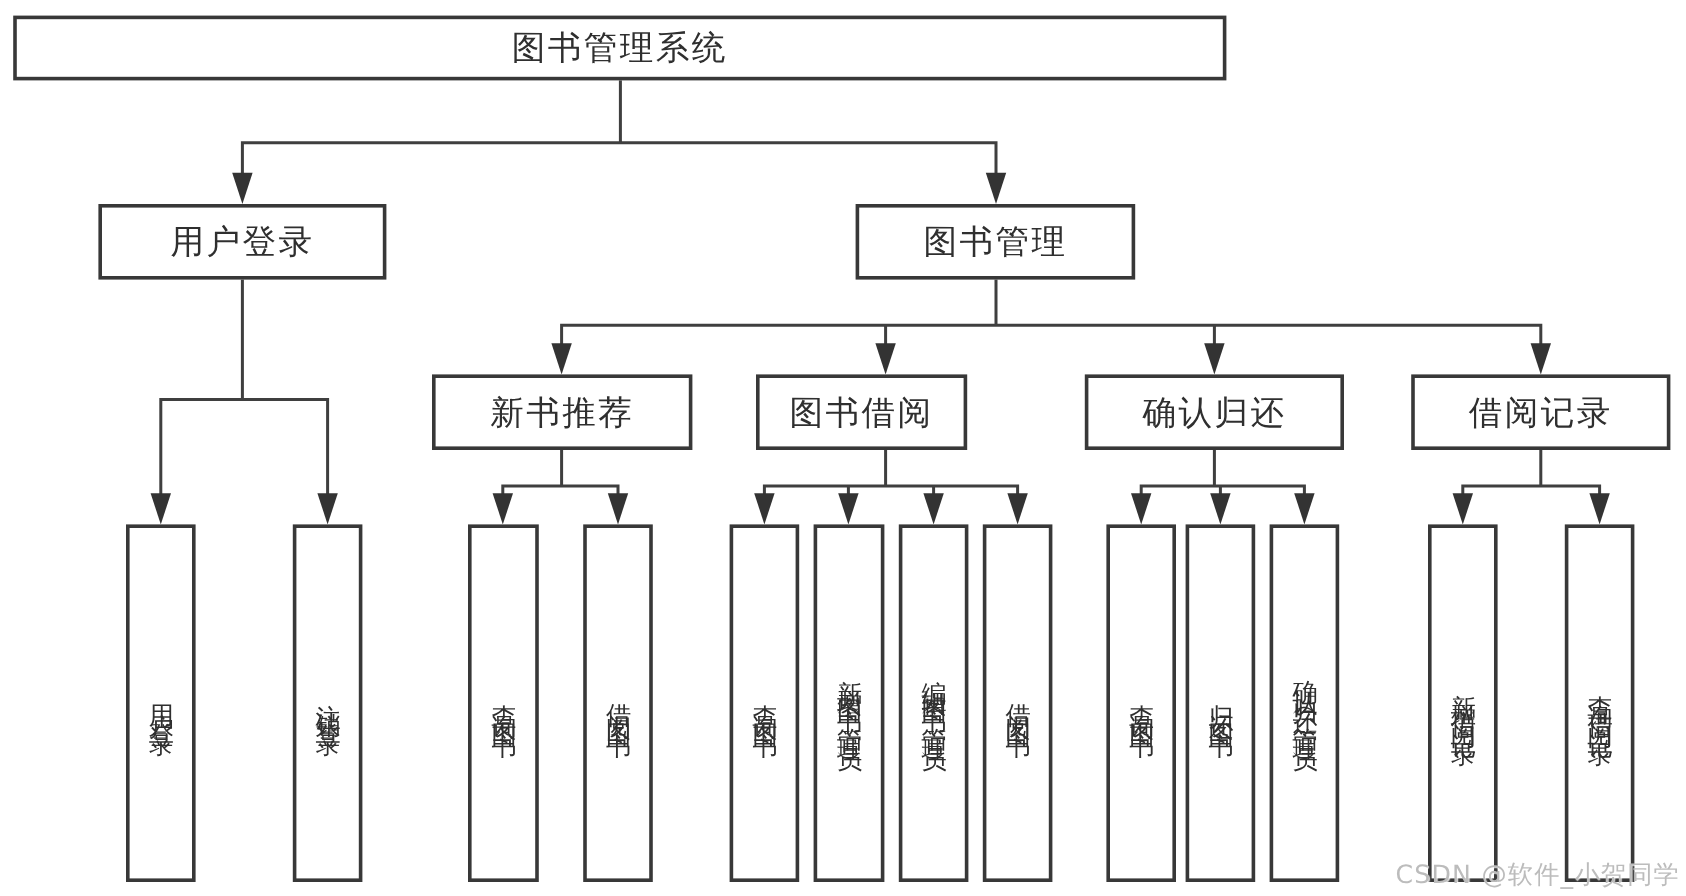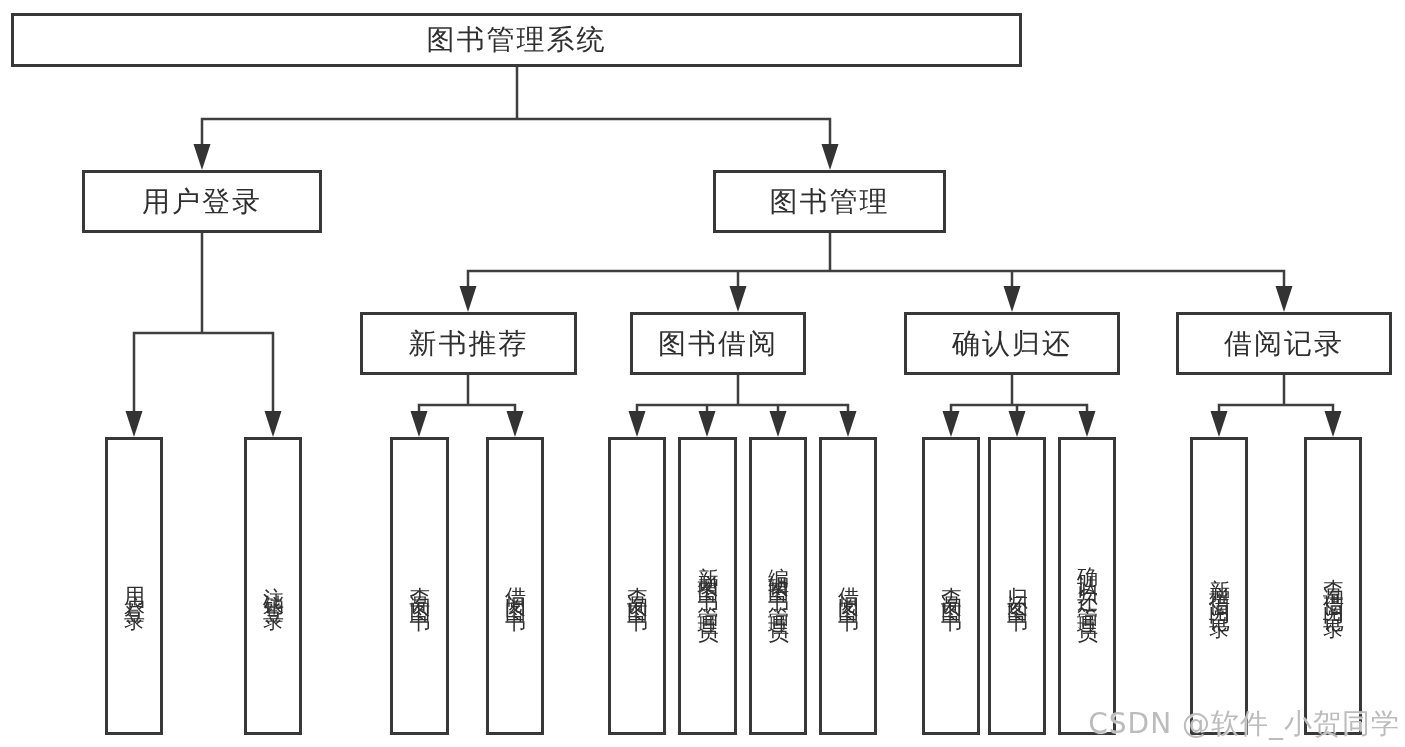--- a/index.html
+++ b/index.html
@@ -30,21 +30,21 @@
     text-orientation:mixed;
     font-size:21px;
     letter-spacing:8px;
     white-space:nowrap;
     line-height:1;
   }
   .watermark{
     position:absolute;
     right:5px;bottom:4px;
     z-index:3;
-    font-size:28px;
+    font-size:21px;
     color:#bcbcbc;
     letter-spacing:1px;
     text-shadow:1px 1px 1px rgba(255,255,255,0.85);
     white-space:nowrap;
   }
 </style>
 </head>
 <body>
 
 <div id="stage">

